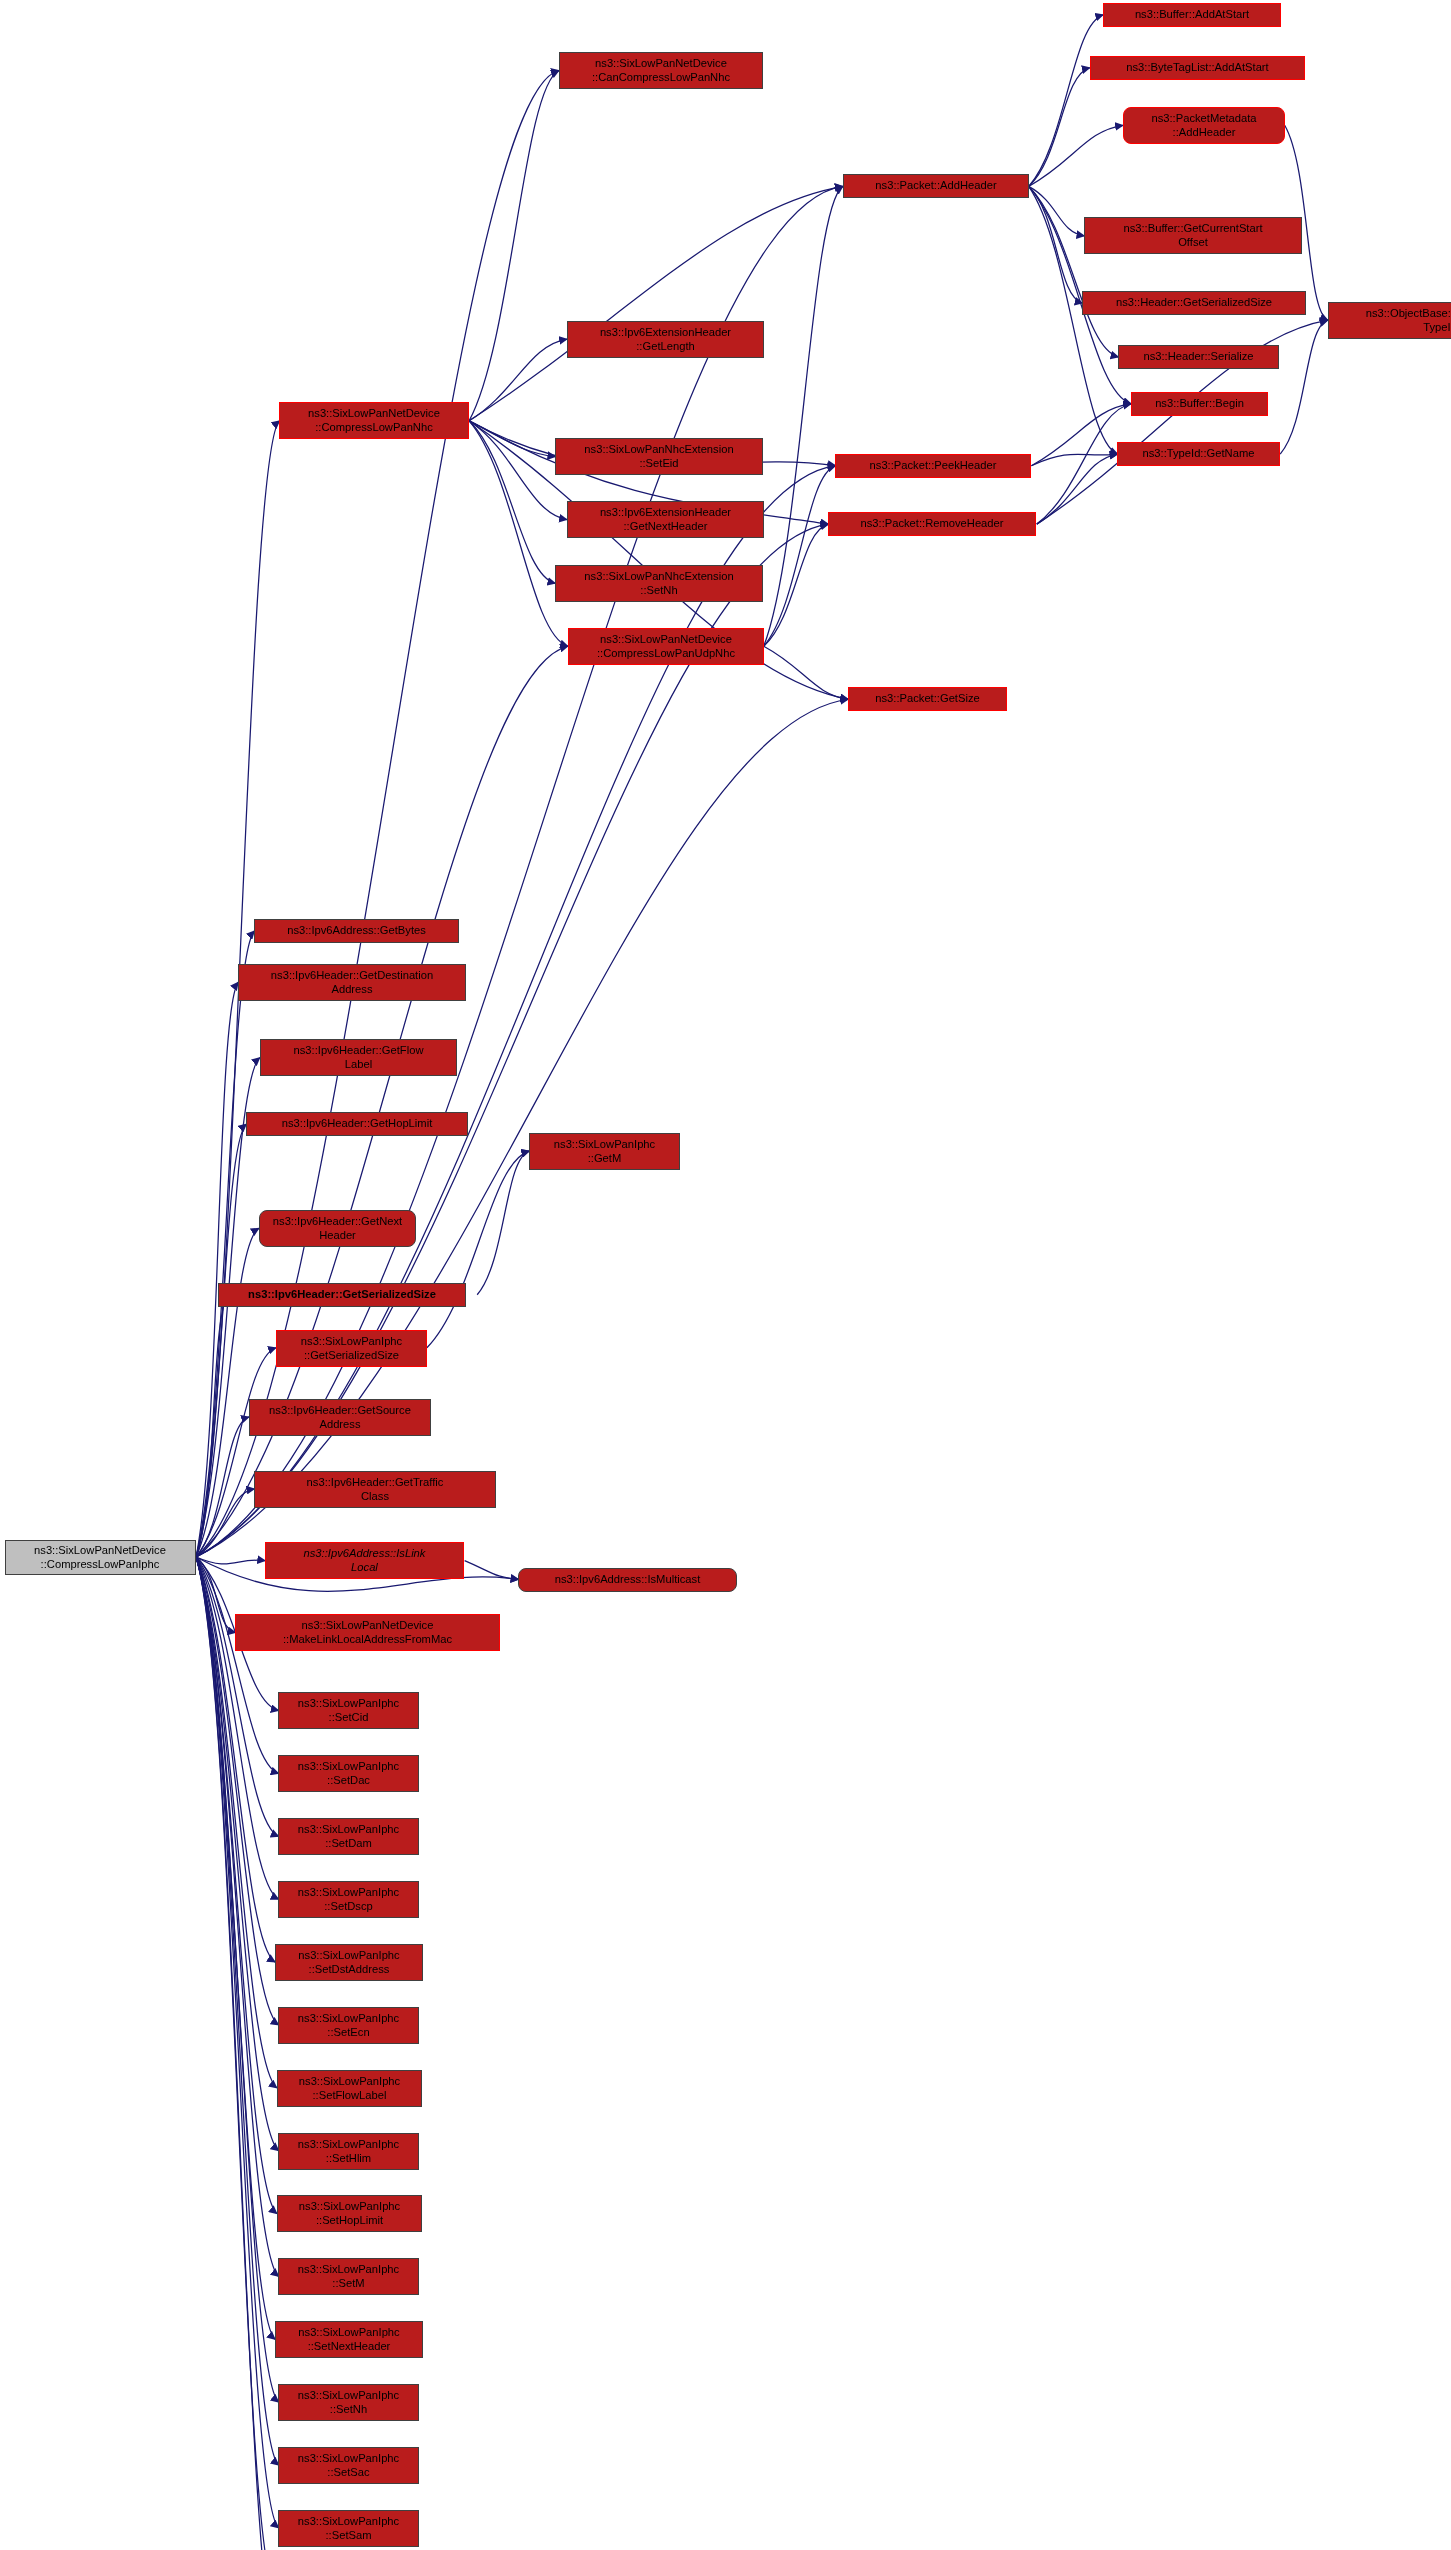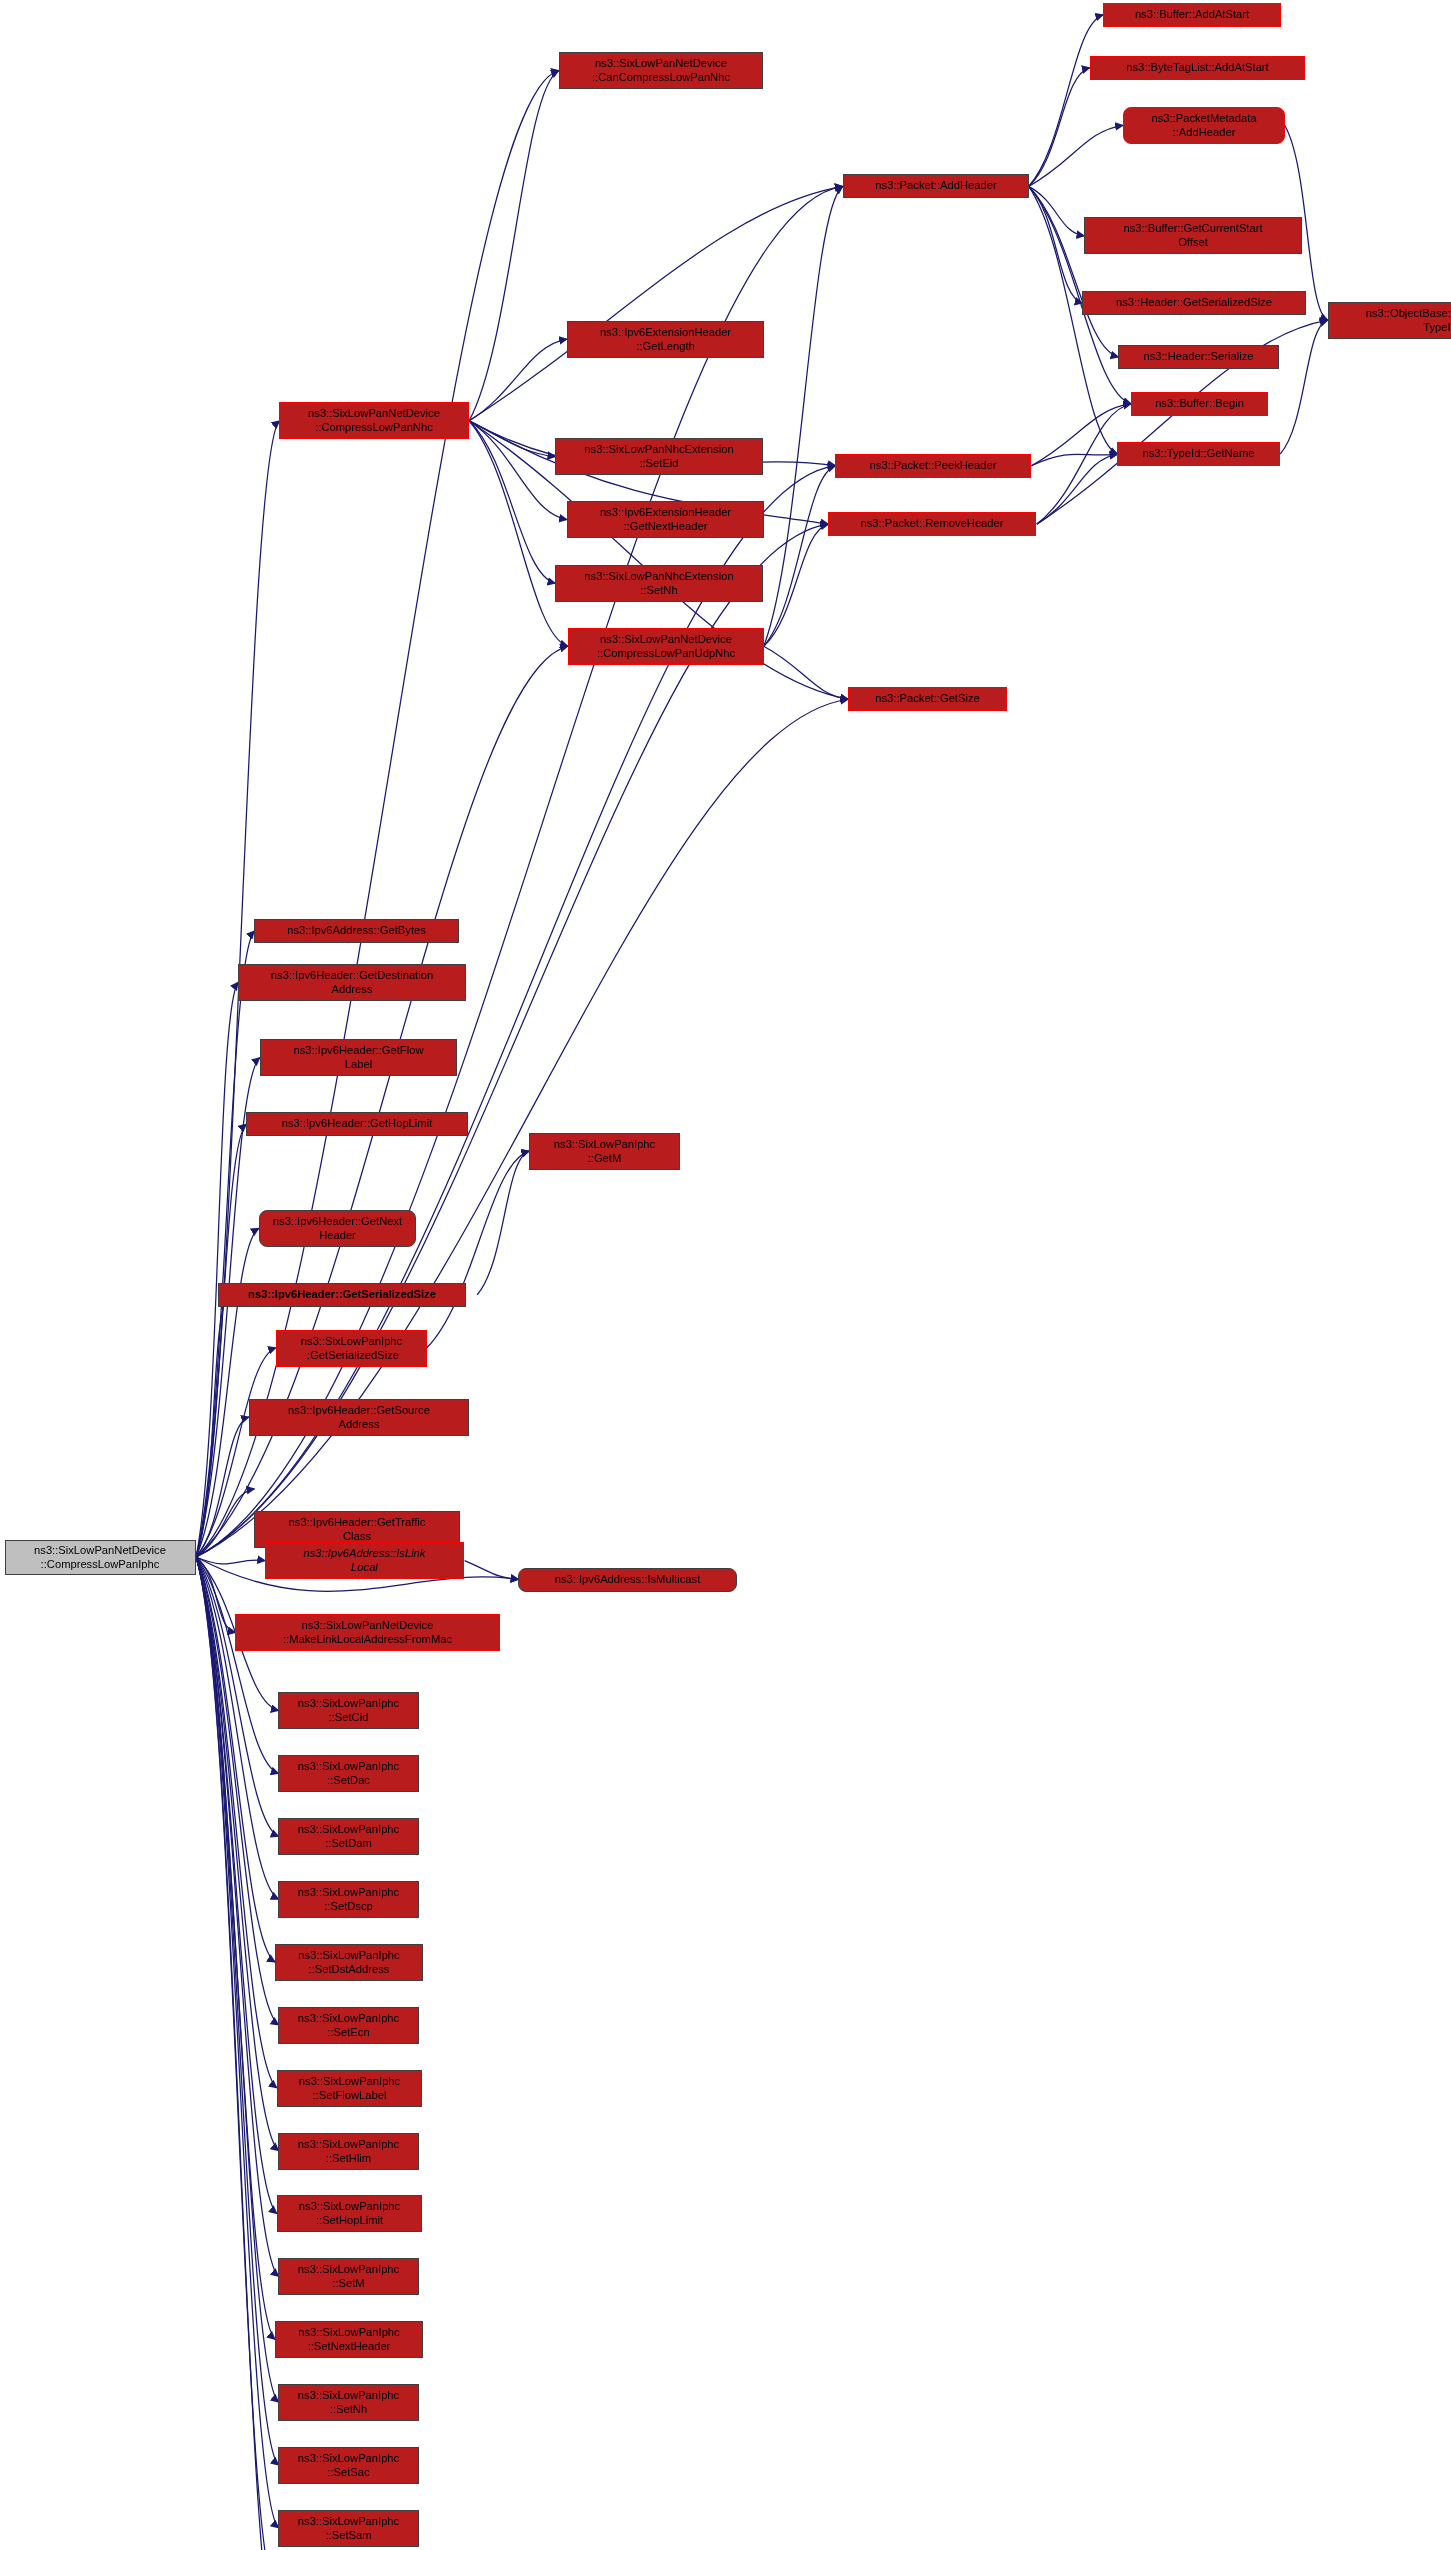--- a/index.html
+++ b/index.html
@@ -132,23 +132,23 @@
       <div class="node" style="left: 260px; top: 1039px; width: 197px; height: 37px;"><span>ns3::Ipv6Header::GetFlow
 Label</span></div>
       <div class="node" style="left: 246px; top: 1112px; width: 222px; height: 24px;"><span>ns3::Ipv6Header::GetHopLimit</span></div>
       <div class="node" style="left: 259px; top: 1210px; width: 157px; height: 37px; border-radius: 8px;"><span>ns3::Ipv6Header::GetNext
 Header</span></div>
       <div class="node" style="left: 218px; top: 1283px; width: 248px; height: 24px; font-weight: bold;"><span>ns3::Ipv6Header::GetSerializedSize</span></div>
       <div class="node red" style="left: 276px; top: 1330px; width: 151px; height: 37px;"><span>ns3::SixLowPanIphc
 ::GetSerializedSize</span></div>
       <div class="node" style="left: 529px; top: 1133px; width: 151px; height: 37px;"><span>ns3::SixLowPanIphc
 ::GetM</span></div>
-      <div class="node" style="left: 249px; top: 1399px; width: 220px; height: 37px;"><span>ns3::Ipv6Header::GetSource
+      <div class="node" style="left: 249px; top: 1399px; width: 182px; height: 37px;"><span>ns3::Ipv6Header::GetSource
 Address</span></div>
-      <div class="node" style="left: 254px; top: 1471px; width: 206px; height: 37px; margin-top: 40px;"><span>ns3::Ipv6Header::GetTraffic
+      <div class="node" style="left: 254px; top: 1471px; width: 242px; height: 37px;"><span>ns3::Ipv6Header::GetTraffic
 Class</span></div>
       <div class="node red" style="left: 265px; top: 1542px; width: 199px; height: 37px; font-style: italic;"><span>ns3::Ipv6Address::IsLink
 Local</span></div>
       <div class="node" style="left: 518px; top: 1568px; width: 219px; height: 24px; border-radius: 8px;"><span>ns3::Ipv6Address::IsMulticast</span></div>
       <div class="node red" style="left: 235px; top: 1614px; width: 265px; height: 37px;"><span>ns3::SixLowPanNetDevice
 ::MakeLinkLocalAddressFromMac</span></div>
       <div class="node" style="left: 278px; top: 1692px; width: 141px; height: 37px;"><span>ns3::SixLowPanIphc
 ::SetCid</span></div>
       <div class="node" style="left: 278px; top: 1755px; width: 141px; height: 37px;"><span>ns3::SixLowPanIphc
 ::SetDac</span></div>

